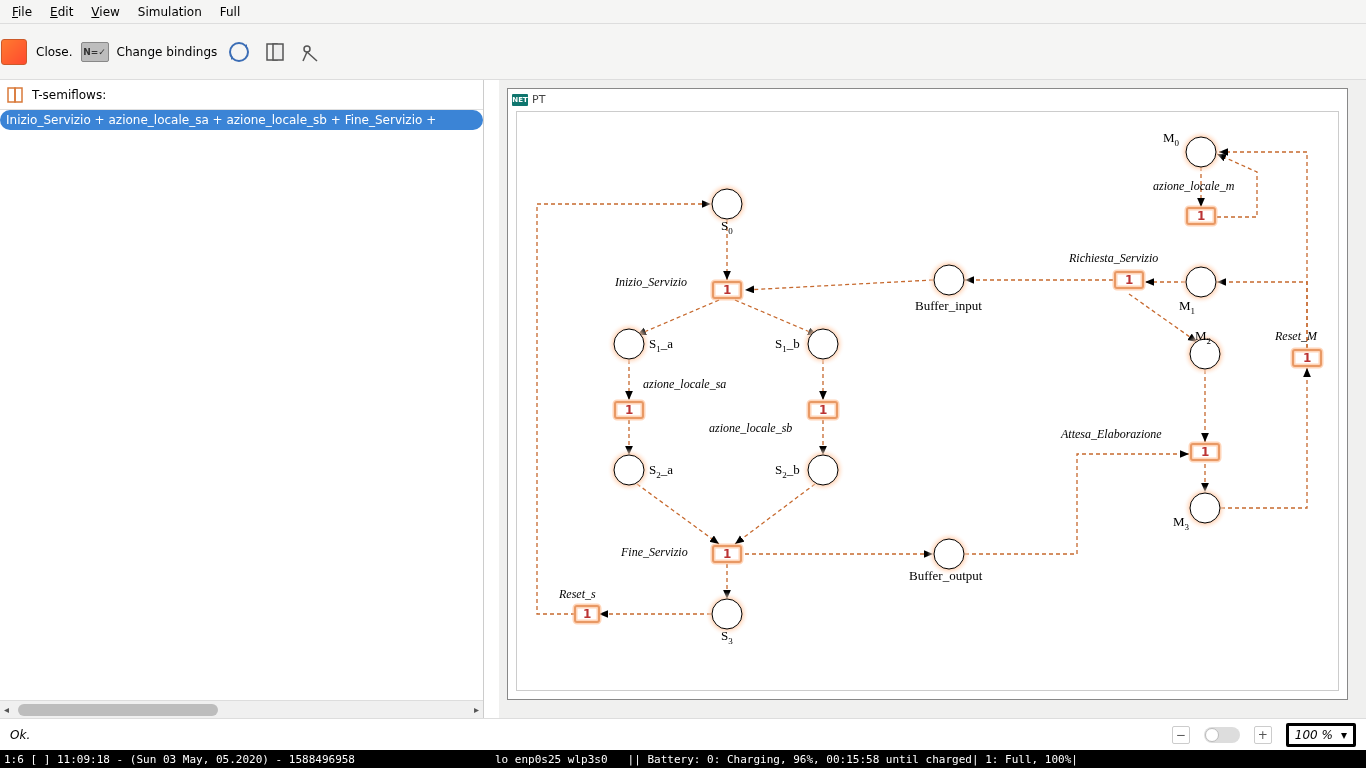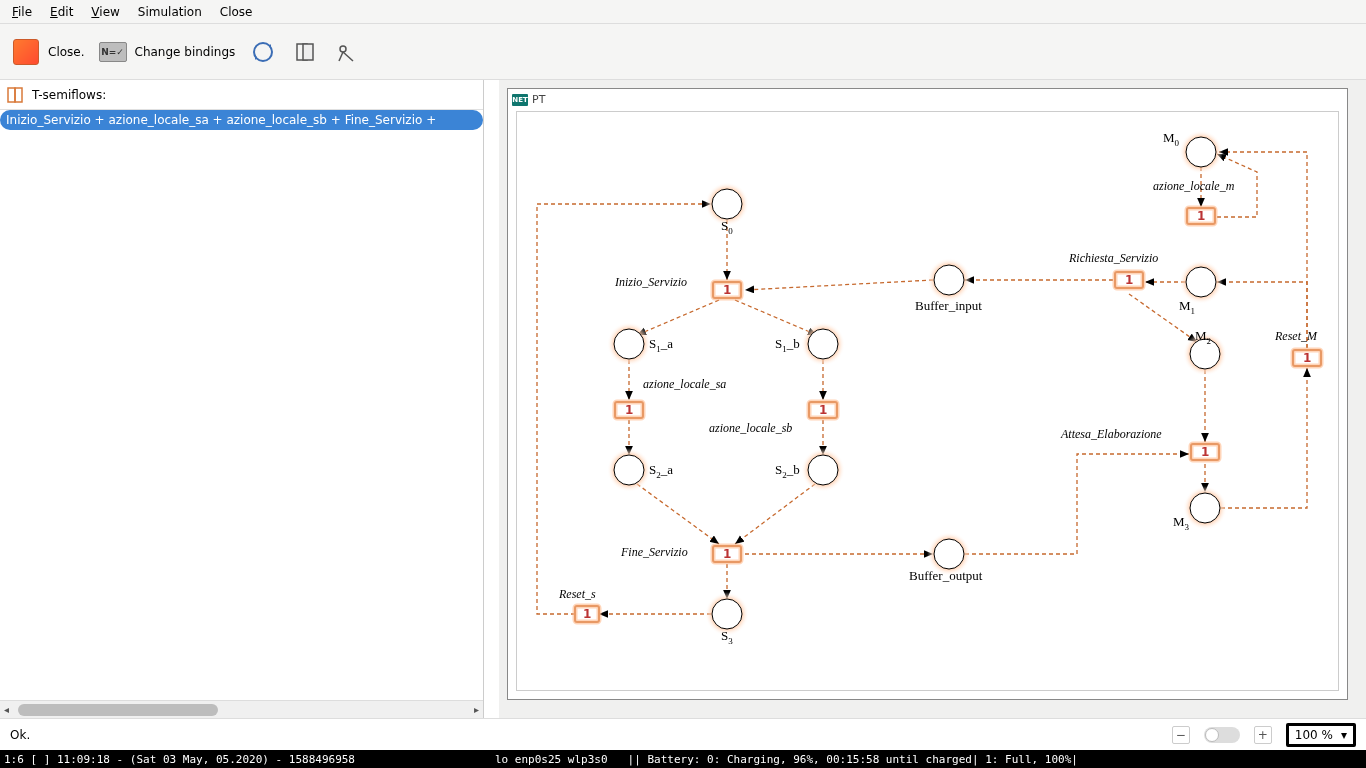--- a/index.html
+++ b/index.html
@@ -1,58 +1,58 @@
 <!DOCTYPE html>
 <html><head>
 <meta charset="utf-8">
 <style>
 * { box-sizing: border-box; margin: 0; padding: 0; }
 body { font-family: "DejaVu Sans", Arial, sans-serif; font-size: 12px; background: #fff; width: 1366px; height: 768px; overflow: hidden; display: flex; flex-direction: column; }
 .menubar { height: 24px; background: #f5f5f4; border-bottom: 1px solid #ddd; display: flex; align-items: center; padding: 4px 4px; gap: 2px; }
 .menuitem { padding: 2px 8px; cursor: pointer; }
 .menuitem u { text-decoration: underline; }
-.toolbar { height: 56px; background: #f5f5f4; border-bottom: 1px solid #ddd; display: flex; align-items: center; padding: 0 12px; gap: 14px; }
+.toolbar { height: 56px; background: #f5f5f4; border-bottom: 1px solid #ddd; display: flex; align-items: center; padding: 0 0; gap: 8px; }
 .tbtn { display: flex; align-items: center; gap: 8px; cursor: pointer; }
 .tbtn-icon { width: 28px; height: 28px; display: flex; align-items: center; justify-content: center; }
 .tb-close { width: 26px; height: 26px; background: linear-gradient(135deg,#ff7a2f,#ff4a2f); border: 1px solid #cc5a2a; border-radius: 3px; }
 .tb-nev { width: 32px; height: 20px; background: #bdbdbd; border: 1px solid #888; border-radius: 2px; display: flex; align-items: center; justify-content: center; font-size: 9px; font-weight: bold; color: #333; }
 .main { flex: 1; display: flex; gap: 15px; }
 .left { width: 484px; border-right: 1px solid #ccc; display: flex; flex-direction: column; background: #fff; }
 .left-head { height: 30px; display: flex; align-items: center; padding: 0 6px; gap: 6px; border-bottom: 1px solid #e0e0e0; }
 .left-list { flex: 1; overflow: hidden; }
 .li-sel { background: #3b84d6; color: #fff; padding: 3px 6px; white-space: nowrap; overflow: hidden; border-radius: 10px; }
 .left-scroll { height: 18px; background: #f0f0f0; border-top: 1px solid #ddd; display: flex; align-items: center; position: relative; }
 .scroll-thumb { position: absolute; left: 18px; width: 200px; height: 12px; background: #bdbdbd; border-radius: 6px; }
 .scroll-arrow { position: absolute; font-size: 10px; color: #555; }
 .right { flex: 1; background: #f0f0ef; position: relative; padding: 8px; }
 .canvas-frame { position: absolute; left: 8px; top: 8px; right: 18px; bottom: 18px; background: #fff; border: 1px solid #888; }
 .canvas-title { position: absolute; left: 4px; top: 4px; display: flex; align-items: center; gap: 4px; font-size: 11px; color: #444; }
 .badge-net { width: 16px; height: 12px; background: #0f766e; color: #fff; font-size: 7px; font-weight: bold; display: flex; align-items: center; justify-content: center; border-radius: 1px; }
 .canvas-inner { position: absolute; left: 8px; top: 22px; right: 8px; bottom: 8px; border: 1px solid #ccc; background: #fff; overflow: hidden; }
-.statusbar { height: 32px; border-top: 1px solid #ddd; background: #fff; display: flex; align-items: center; padding: 0 10px; justify-content: space-between; }
+.statusbar { height: 32px; border-top: 1px solid #ddd; background: #fff; display: flex; align-items: center; padding: 0 10px; justify-content: space-between; font-style: italic; }
 .status-right { display: flex; align-items: center; gap: 14px; }
 .zoom-select { border: 3px solid #000000; padding: 2px 6px; border-radius: 2px; display: flex; align-items: center; gap: 8px; }
 .toggle { width: 36px; height: 16px; background: #ddd; border-radius: 8px; position: relative; }
 .toggle-knob { width: 14px; height: 14px; background: #fff; border: 1px solid #bbb; border-radius: 50%; position: absolute; left: 1px; top: 1px; }
 .icon-btn { width: 18px; height: 18px; border: 1px solid #ccc; display: flex; align-items: center; justify-content: center; font-size: 12px; color: #555; border-radius: 2px; cursor: pointer; }
 .system-bar { height: 18px; background: #000; color: #fff; font-family: monospace; font-size: 11px; display: flex; align-items: center; padding: 0 4px; gap: 0; white-space: nowrap; overflow: hidden; }
 svg text { user-select: none; }
 .tlabel { font-style: italic; font-family: Georgia, serif; font-size: 12px; fill: #000; }
 .plabel { font-family: Georgia, serif; font-size: 13px; fill: #000; }
 .sub { font-size: 9px; }
 </style>
 </head>
 <body>
 
 <div class="menubar">
   <div class="menuitem"><u>F</u><span></span>ile</div>
   <div class="menuitem"><u>E</u>dit</div>
   <div class="menuitem"><u>V</u>iew</div>
   <div class="menuitem">Simulation</div>
-  <div class="menuitem">Close</div>
+  <div class="menuitem">Full</div>
 </div>
 
 <div class="toolbar">
   <div class="tbtn">
     <div class="tbtn-icon">
         <div class="tb-close"></div>
       </div>
     <span>Close.</span>
   </div>
   <div class="tbtn">
@@ -307,18 +307,18 @@
       </div>
     <div class="icon-btn">+</div>
     <div class="zoom-select">
       <span>100 %</span>
       <span>▾</span>
     </div>
   </div>
 </div>
 
 <div class="system-bar">
-  <span>1:6 [ ]    11:09:18 - (Sat 03 May, 05.2020) - 1588496958</span>
+  <span>1:6 [ ]    11:09:18 - (Sun 03 May, 05.2020) - 1588496958</span>
   <span style="flex:0 0 140px"></span>
   <span>lo enp0s25 wlp3s0</span>
   <span style="width:20px"></span>
   <span>||   Battery: 0: Charging, 96%, 00:15:58 until charged| 1: Full, 100%|</span>
 </div>
 
 </body></html>

